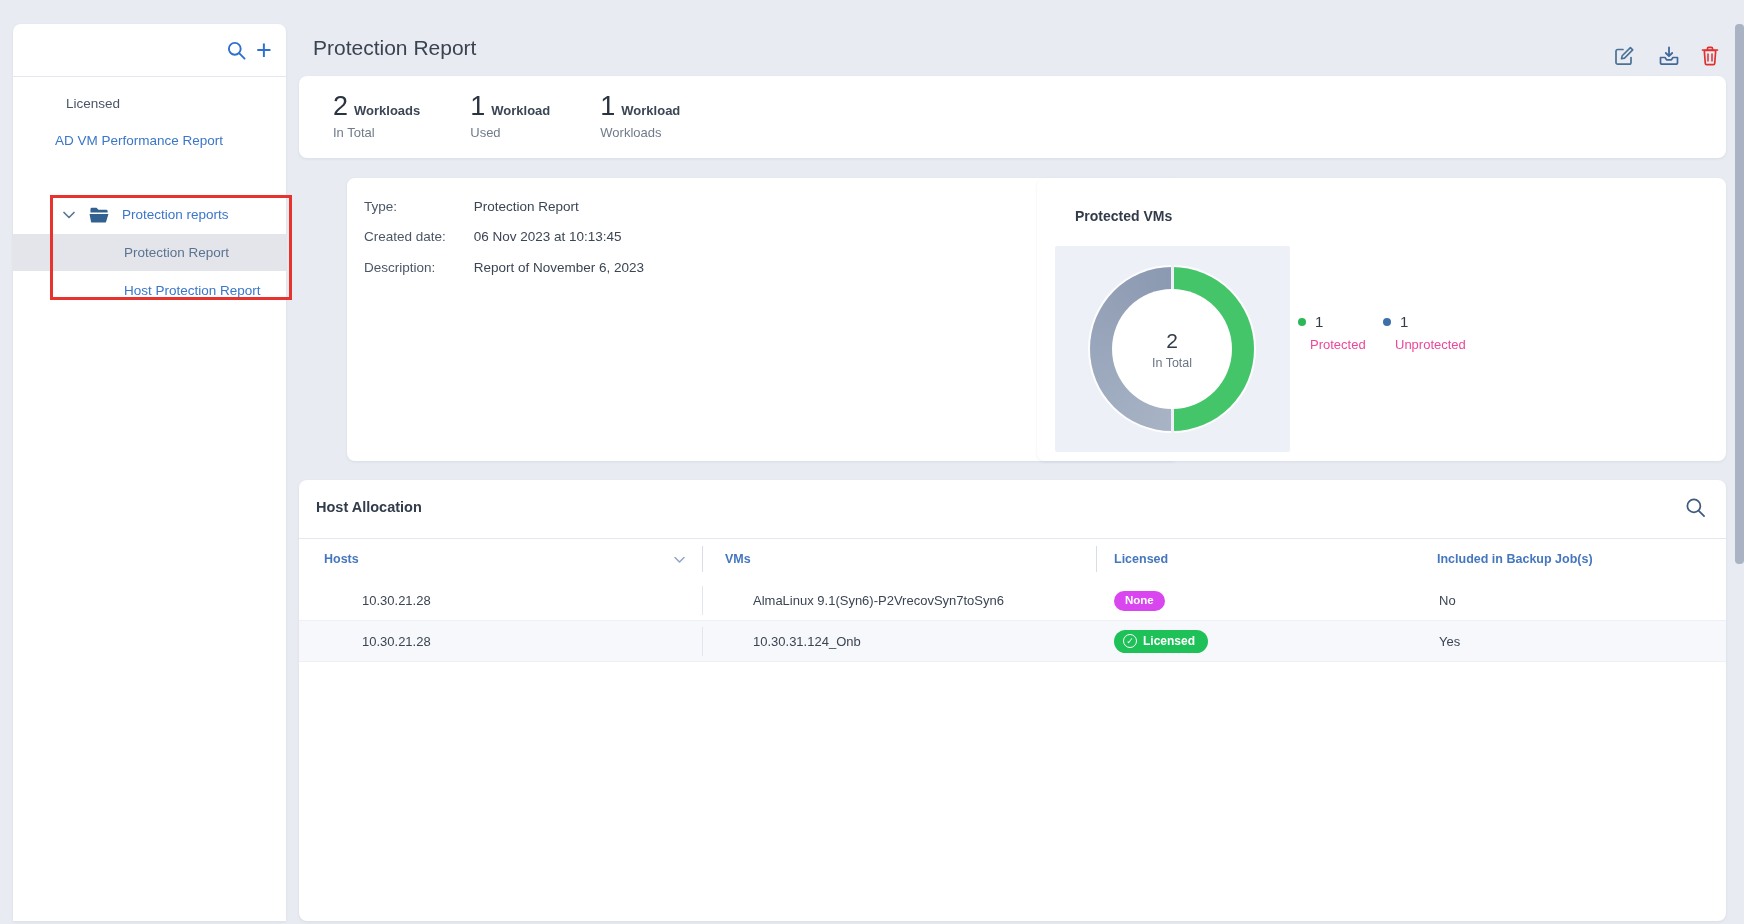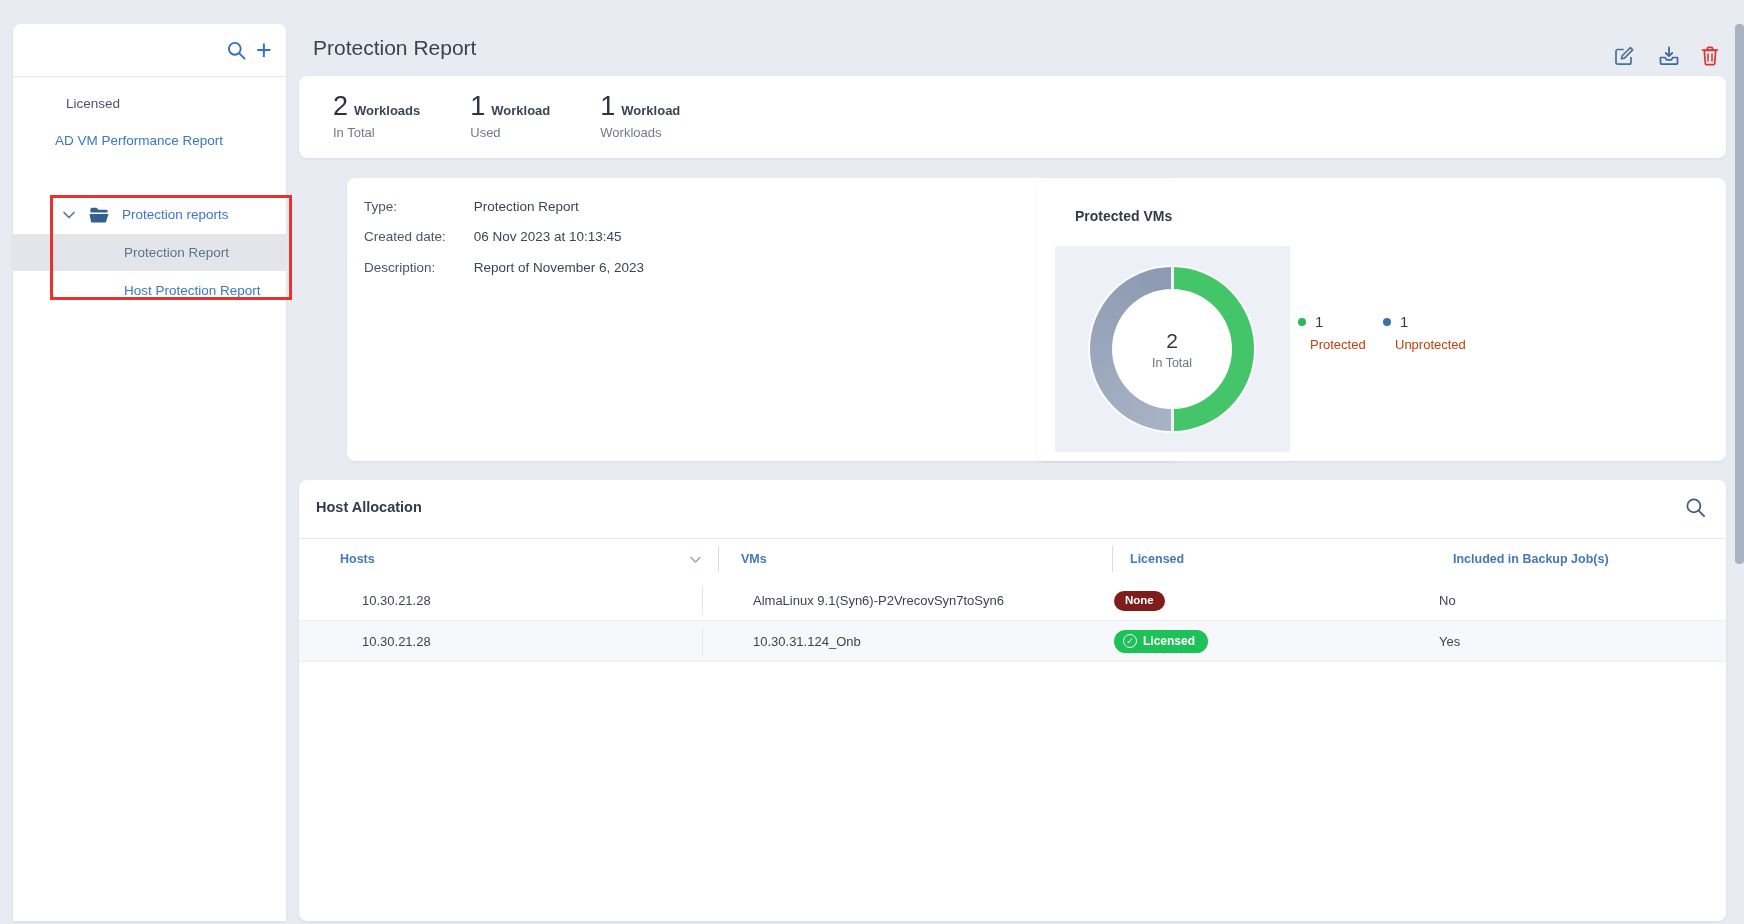--- a/index.html
+++ b/index.html
@@ -62,40 +62,40 @@
   .hole { position:absolute; left:22px; top:22px; width:120px; height:120px; background:#fff; border-radius:50%;
           display:flex; flex-direction:column; align-items:center; justify-content:center; }
   .hole .tot { font-size:21px; color:#323c49; }
   .hole .totlab { font-size:12.5px; color:#6a7584; margin-top:3px; }
   .legend-item { position:absolute; top:135px; }
   .li1{left:261px;} .li2{left:346px;}
   .legend-item .top { display:flex; align-items:center; }
   .dot { width:8px; height:8px; border-radius:50%; }
   .dot.green{ background:#2db757; } .dot.blue{ background:#3d6fa8; }
   .lcount { font-size:15px; color:#333c48; margin-left:9px; }
-  .llabel { font-size:13px; color:#c2410c; margin-top:7px; margin-left:12px; }
+  .llabel { font-size:13px; color:#ec4899; margin-top:7px; margin-left:12px; }
 
   
   .host-card { left:299px; top:480px; width:1427px; height:441px; }
   .ha-title { position:absolute; left:17px; top:19px; font-size:14.5px; font-weight:700; color:#323c4b; }
   .ha-search { position:absolute; right:20px; top:17px; width:21px; height:21px; cursor:pointer; }
   .ha-div { position:absolute; left:0; right:0; top:58px; height:1px; background:#e5e8ee; }
-  .ha-head { position:absolute; left:16px; right:0; top:59px; height:40px; }
+  .ha-head { position:absolute; left:0; right:0; top:59px; height:40px; }
   .col-h { position:absolute; top:0; height:40px; line-height:40px; font-size:12.5px; font-weight:700; color:#4577be; cursor:pointer; }
   .ch1{left:25px;} .ch2{left:426px;} .ch3{left:815px;} .ch4{left:1138px;}
   .sort-chev { position:absolute; left:374px; top:14px; width:13px; height:13px; cursor:pointer; }
   .vsep { position:absolute; top:7px; width:1px; height:26px; background:#d9dde4; }
   .vs1{left:403px;} .vs2{left:797px;}
   .trow { position:absolute; left:0; right:0; height:41px; border-bottom:1px solid #eef0f4; cursor:pointer;text-decoration:underline; }
   .tr1{top:100px;} .tr2{top:141px; background:#f7f8fb;}
   .trow .rsep { position:absolute; left:403px; top:6px; width:1px; height:29px; background:#e3e6ec; }
   .cell { position:absolute; top:0; height:41px; line-height:41px; font-size:13px; color:#3b4553; white-space:nowrap; }
   .c-host{left:63px;} .c-vm{left:454px;} .c-inc{left:1140px;}
   .c-badge{left:815px; display:flex; align-items:center; height:41px;}
-  .badge-none { background:#7f1d1d; color:#fff; font-size:11.5px; font-weight:700; padding:3px 11px 4px; border-radius:11px; line-height:13px; }
+  .badge-none { background:#d946ef; color:#fff; font-size:11.5px; font-weight:700; padding:3px 11px 4px; border-radius:11px; line-height:13px; }
   .badge-lic { background:#1ec158; color:#fff; font-size:12px; font-weight:700; padding:4px 13px 5px 9px; border-radius:13px;
                display:flex; align-items:center; line-height:14px; }
   .lic-check { width:14px; height:14px; border:1.4px solid #fff; border-radius:50%; margin-right:6px;
                display:flex; align-items:center; justify-content:center; font-size:9px; font-weight:400; }
 </style>
 </head>
 <body>
 
 <div id="app">
 

